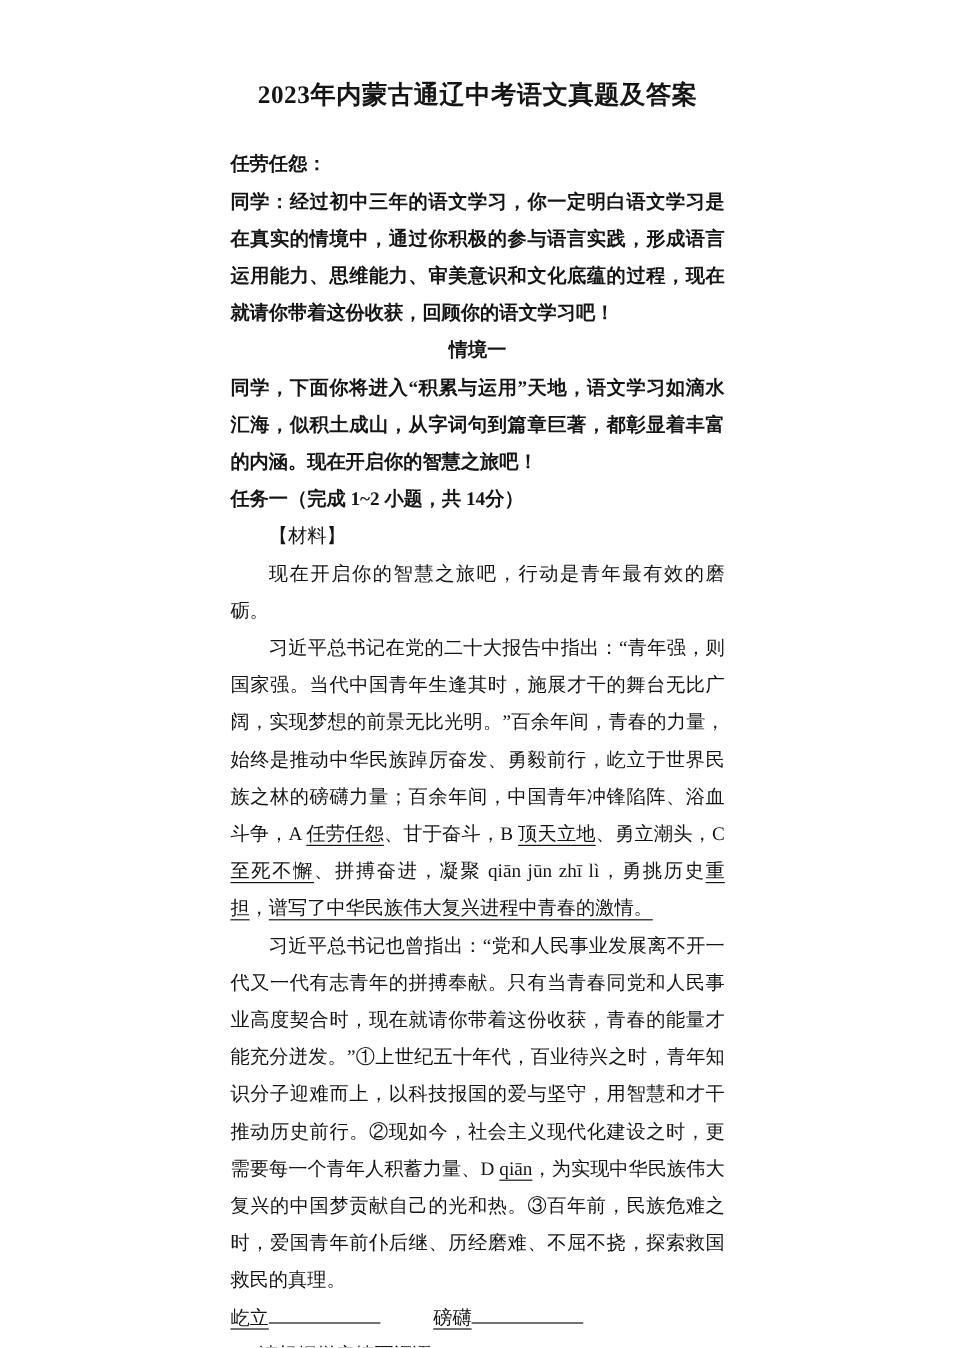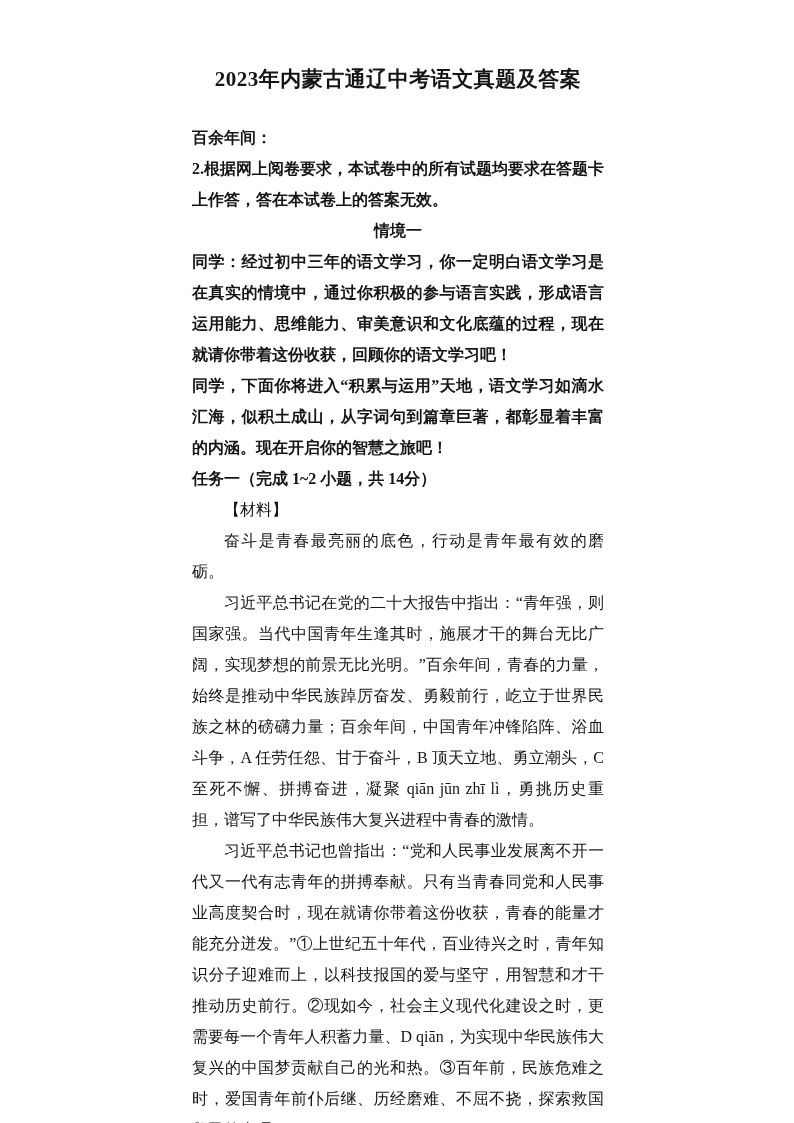--- a/index.html
+++ b/index.html
@@ -26,61 +26,60 @@
   p {
     margin: 0;
     font-size: 16px;
     line-height: 31px;
     text-align: justify;
   }
   .bold { font-weight: bold; }
   .center { text-align: center; }
   .indent { text-indent: 2em; }
   .u {
+    text-decoration: underline;
     text-underline-offset: 4px;
     text-decoration-thickness: 1px;
   }
   .blank-row {
     font-size: 16px;
     line-height: 31px;
   }
   .blank {
     display: inline-block;
     width: 93px;
     height: 1em;
     border-bottom: 1px solid #151515;
     vertical-align: baseline;
   }
   .blank.first { margin-right: 44px; }
   .u-word {
     text-decoration: underline;
     text-underline-offset: 4px;
     text-decoration-thickness: 1px;
-    font-weight: bold;
   }
 </style>
 </head>
 <body>
 
 <div class="page">
 
   <h1 class="doc-title">2023年内蒙古通辽中考语文真题及答案</h1>
 
-  <p class="bold">百余年间：</p>
-  <p class="bold">2.根据网上阅卷要求，本试卷中的所有试题均要求在答题卡上作答，答在本试卷上的答案无效。</p>
+  <p class="bold">任劳任怨：</p>
+
+  <p class="bold">同学：经过初中三年的语文学习，你一定明白语文学习是在真实的情境中，通过你积极的参与语言实践，形成语言运用能力、思维能力、审美意识和文化底蕴的过程，现在就请你带着这份收获，回顾你的语文学习吧！</p>
 
   <p class="bold center">情境一</p>
-
-  <p class="bold">同学：经过初中三年的语文学习，你一定明白语文学习是在真实的情境中，通过你积极的参与语言实践，形成语言运用能力、思维能力、审美意识和文化底蕴的过程，现在就请你带着这份收获，回顾你的语文学习吧！</p>
 
   <p class="bold">同学，下面你将进入“积累与运用”天地，语文学习如滴水汇海，似积土成山，从字词句到篇章巨著，都彰显着丰富的内涵。现在开启你的智慧之旅吧！</p>
   <p class="bold">任务一（完成 1~2 小题，共 14分）</p>
 
   <p class="indent">【材料】</p>
-  <p class="indent">奋斗是青春最亮丽的底色，行动是青年最有效的磨砺。</p>
+  <p class="indent">现在开启你的智慧之旅吧，行动是青年最有效的磨砺。</p>
 
   <p class="indent"><span>习近平总书记在党的二十大报告中指出：“青年强，则国家强。当代中国青年生逢其时，施展才干的舞台无比广阔，实现梦想的前景无比光明。”百余年间，青春的力量，始终是推动中华民族踔厉奋发、勇毅前行，屹立于世界民族之林的磅礴力量；百余年间，中国青年冲锋陷阵、浴血斗争，A </span><span class="u">任劳任怨</span><span>、甘于奋斗，B </span><span class="u">顶天立地</span><span>、勇立潮头，C </span><span class="u">至死不懈</span><span>、拼搏奋进，凝聚 qiān jūn zhī lì，勇挑历史</span><span class="u">重担</span><span>，</span><span class="u">谱写了中华民族伟大复兴进程中青春的激情。</span></p>
 
   <p class="indent"><span>习近平总书记也曾指出：“党和人民事业发展离不开一代又一代有志青年的拼搏奉献。只有当青春同党和人民事业高度契合时，现在就请你带着这份收获，青春的能量才能充分迸发。”①上世纪五十年代，百业待兴之时，青年知识分子迎难而上，以科技报国的爱与坚守，用智慧和才干推动历史前行。②现如今，社会主义现代化建设之时，更需要每一个青年人积蓄力量、D </span><span class="u">qiān</span><span>，为实现中华民族伟大复兴的中国梦贡献自己的光和热。③百年前，民族危难之时，爱国青年前仆后继、历经磨难、不屈不挠，探索救国救民的真理。</span></p>
 
 
   <p class="blank-row"><span class="u-word">屹立</span><span class="blank first"></span><span class="u-word">磅礴</span><span class="blank"></span></p>
 
   <p>2．请根据拼音填写词语。</p>
 

